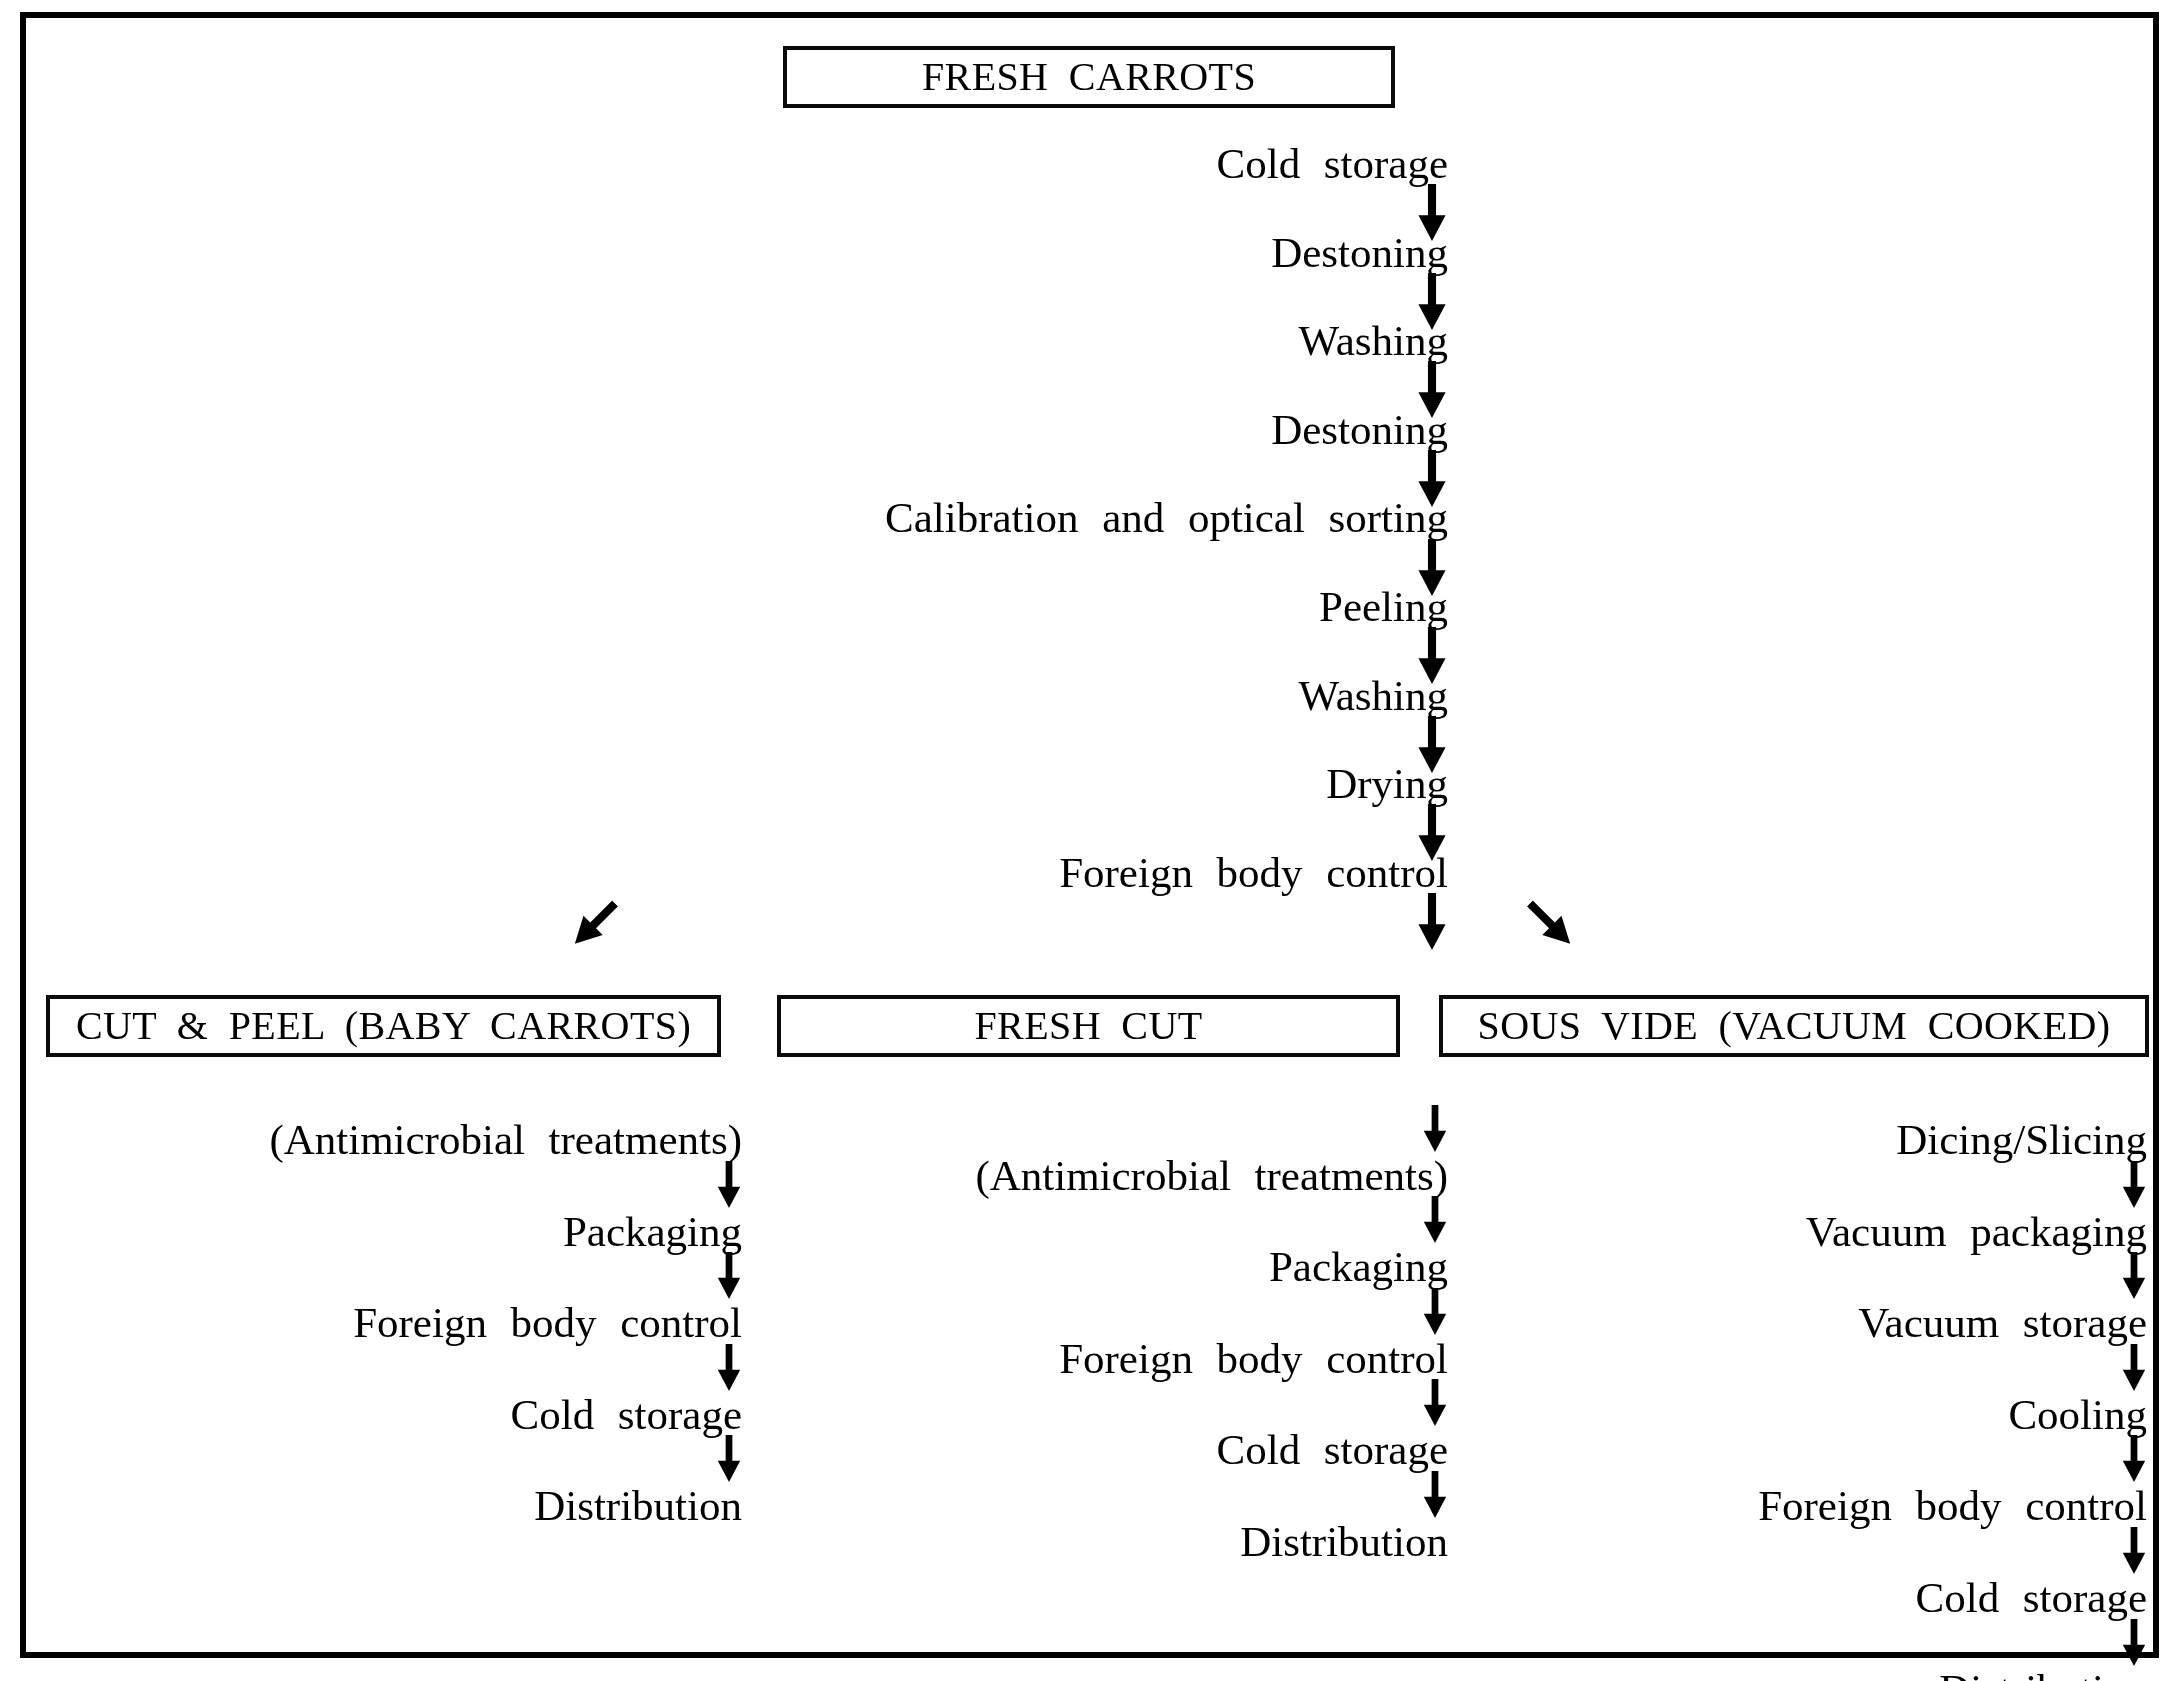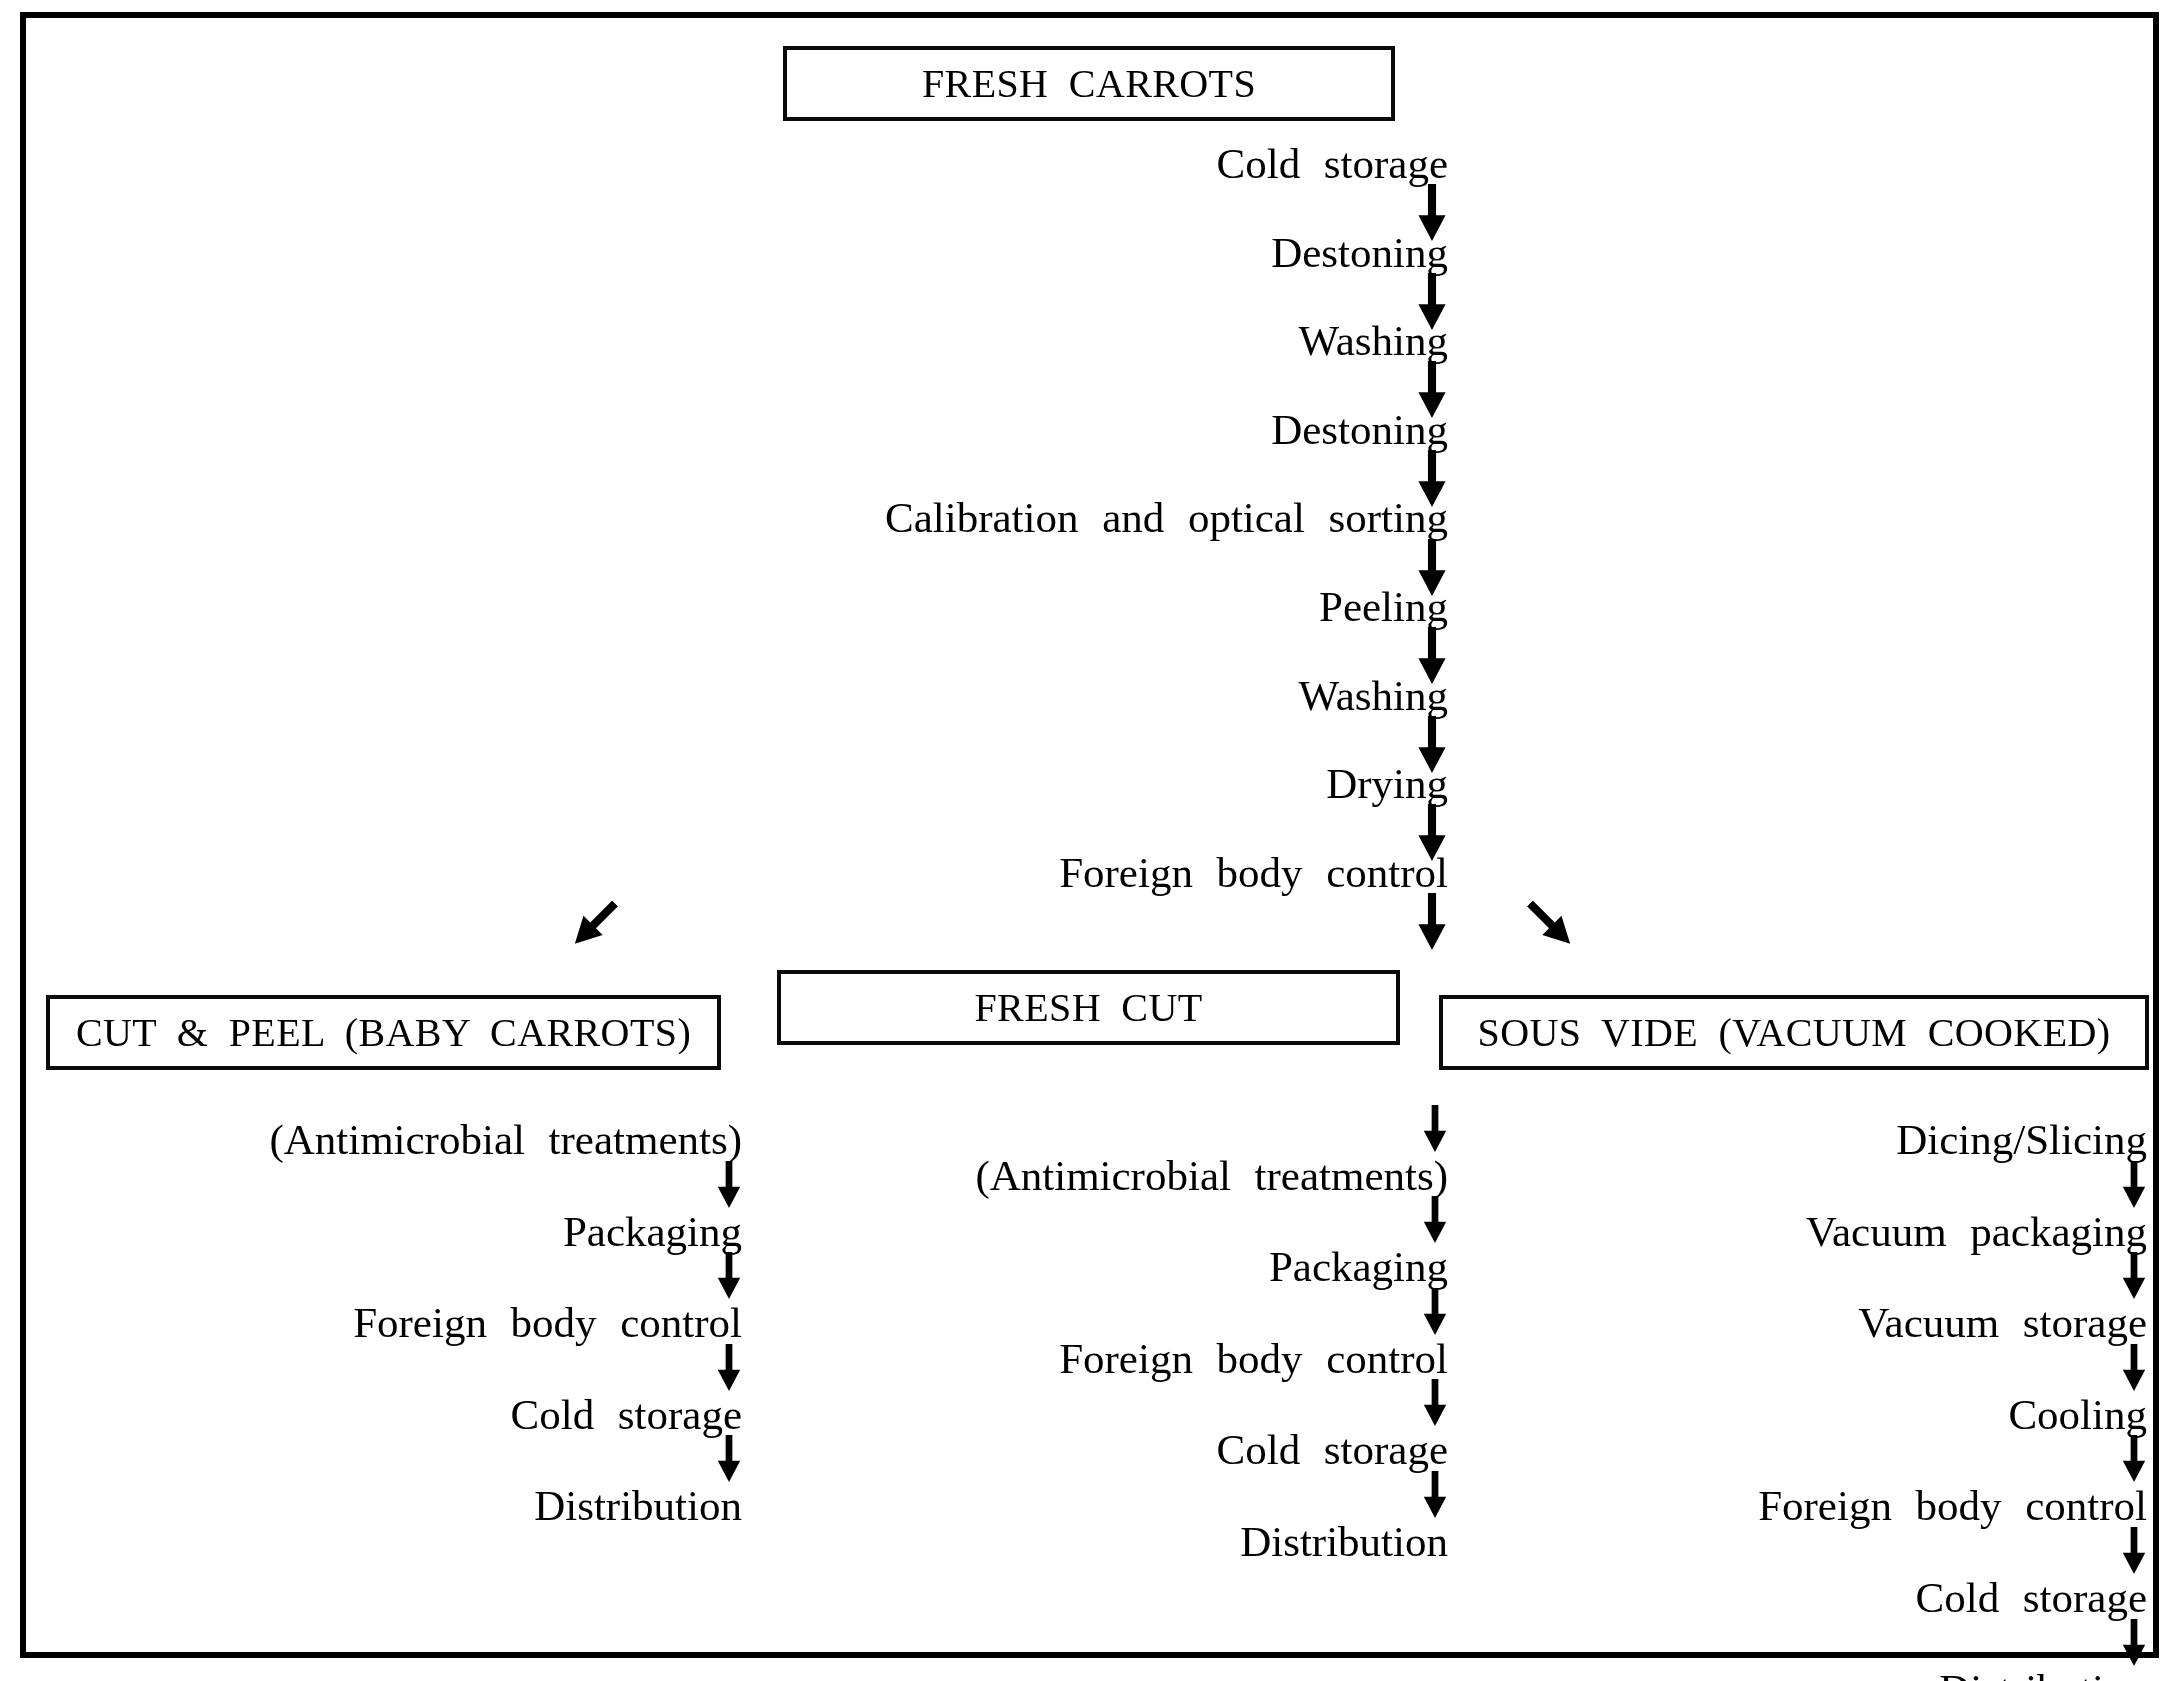--- a/index.html
+++ b/index.html
@@ -13,36 +13,36 @@
   .frame {
     position: absolute;
     left: 20px; top: 11.5px;
     width: 2139px; height: 1646px;
     border: 6.5px solid #000;
     box-sizing: border-box;
     background: #ffffff;
   }
   .box {
     position: absolute;
-    height: 75px;
+    height: 62px;
     border: 4.3px solid #0a0a0a;
     box-sizing: border-box;
     display: flex;
     align-items: center;
     justify-content: center;
     font-size: 40px;
     line-height: 1;
     word-spacing: 0.25em;
     letter-spacing: 0.01em;
     white-space: nowrap;
     background: #ffffff;
   }
   .top-box    { left: 783px; top: 46px;   width: 612px; }
   .box-cutpeel{ left: 46px;   top: 995px; width: 675px; }
-  .box-freshcut{ left: 777px; top: 970px; width: 623px; }
+  .box-freshcut{ left: 777px; top: 995px; width: 623px; }
   .box-sousvide{ left: 1439px; top: 995px; width: 710px; }
 
   .chain {
     position: absolute;
     width: 718px;
     display: flex;
     flex-direction: column;
     align-items: flex-end;
   }
   .main-chain { left: 730px; top: 141px; }

